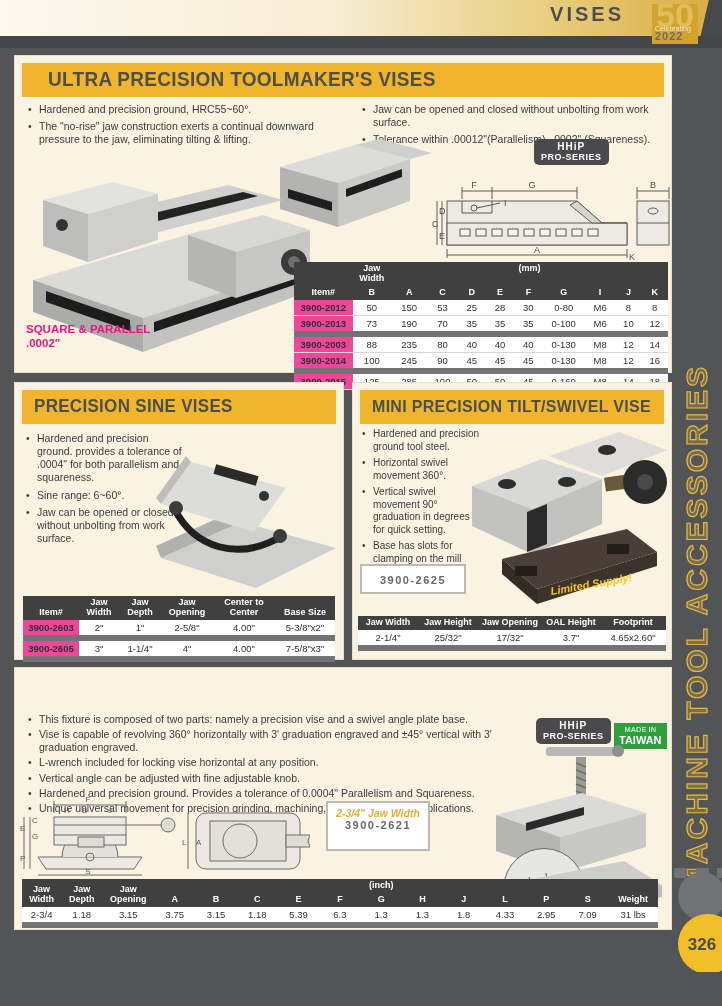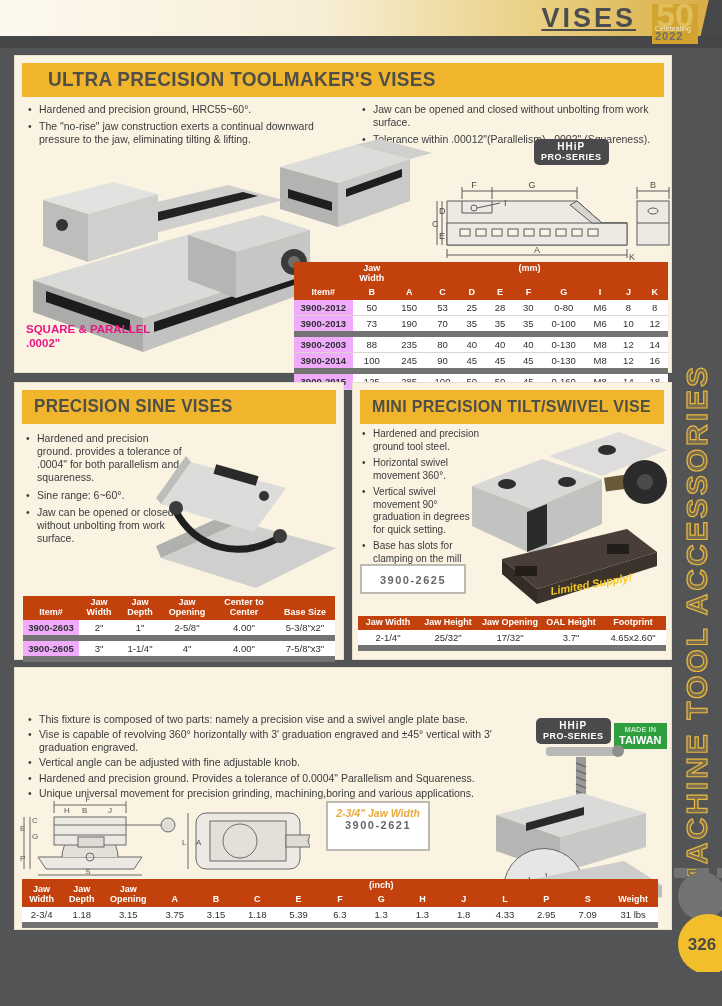--- a/index.html
+++ b/index.html
@@ -1,44 +1,44 @@
 <!DOCTYPE html>
 <html><head>
 <meta charset="utf-8">
 <style>
   html,body{margin:0;padding:0;background:#333;}
   #page{position:relative;width:722px;height:1006px;background:#535456;overflow:hidden;
         font-family:"Liberation Sans",sans-serif;-webkit-font-smoothing:antialiased;}
   
   #topband{position:absolute;left:0;top:0;width:722px;height:36px;
            background:linear-gradient(to right,#fdf9ef 0%,#f7eed6 45%,#e9cf82 75%,#d9ab40 100%);}
-  #vises-title{position:absolute;right:86px;top:3px;font-size:27px;font-weight:800;
-               letter-spacing:3px;color:#4c4d4f;text-decoration:underline;}
+  #vises-title{position:absolute;right:98px;top:3px;font-size:20px;font-weight:800;
+               letter-spacing:3px;color:#4c4d4f;}
   #anniv{position:absolute;right:24px;top:4px;width:46px;height:40px;background:#d2a42f;z-index:5;overflow:hidden;}
   #anniv .big50{position:absolute;left:4px;top:-8px;font-size:34px;font-weight:800;color:#e3c365;opacity:.85;}
   #anniv .cel{position:absolute;left:3px;bottom:12px;font-size:7px;color:#f3ead2;}
   #anniv .yr{position:absolute;left:3px;bottom:2px;font-size:11px;font-weight:800;color:#6e6d66;letter-spacing:1px;}
   #corner{position:absolute;right:0;top:0;width:24px;height:47px;background:#47484a;
           clip-path:polygon(45% 0,100% 0,100% 100%,0 100%);}
   #darkstrip{position:absolute;left:0;top:36px;width:722px;height:12px;background:#454648;}
   
   .panel{position:absolute;background:#fbf3e1;box-shadow:0 0 0 1px #e8e0cc inset;}
   .ybar{position:absolute;left:8px;right:8px;top:8px;height:34px;background:#f0b42d;
         display:flex;align-items:center;}
   .ybar .t{font-weight:800;color:#4e4f47;letter-spacing:.3px;transform:scaleY(1.08);transform-origin:left center;}
   .red{color:#d6262c;}
   .bullets{position:absolute;font-size:10.5px;line-height:1.25;color:#3a3b3e;}
   .bullet{position:relative;padding-left:11px;margin-bottom:4px;}
   .bullet::before{content:"•";position:absolute;left:0;top:0;}
   
   table.spec{border-collapse:collapse;table-layout:fixed;font-size:9.5px;color:#2f3033;background:#fff;}
-  .spec th{background:#c2410c;color:#fff;font-weight:700;font-size:9px;line-height:1.1;
+  .spec th{background:#404040;color:#fff;font-weight:700;font-size:9px;line-height:1.1;
            padding:2px 2px;text-align:center;vertical-align:bottom;}
   .spec td{text-align:center;padding:2px 2px;border-bottom:1px solid #d8d6cf;background:#fff;}
-  .spec td.itemcell{font-weight:700;background:#f0abfc;}
+  .spec td.itemcell{font-weight:700;background:#ec4899;}
   .spec tr.sep td{border-bottom:6px solid #737373;margin-top:12px;}
   .yel{color:#f6d44b;}
   
   .hhip{background:#4a4a4c;border-radius:5px;color:#fff;text-align:center;padding:3px 7px;line-height:1.05;}
   .hhip .b1{font-size:10px;font-weight:800;letter-spacing:1px;}
   .hhip .b2{font-size:9px;font-weight:800;letter-spacing:.5px;}
   .taiwan{background:#2e9e3e;color:#fff;text-align:center;padding:3px 5px;line-height:1.1;}
   .taiwan .m1{font-size:7.5px;font-weight:700;color:#bfe8c4;}
   .taiwan .m2{font-size:11px;font-weight:800;}
   .itembox{position:absolute;background:#fff;border:2px solid #bcbab2;text-align:center;}
@@ -404,20 +404,21 @@
           <td>4.65x2.60"</td>
         </tr>
       </tbody>
     </table>
   </div>
 
   <div class="panel" style="left:14px;top:667px;width:658px;height:263px;">
     <div class="bullets" style="left:14px;top:46px;width:508px;margin-bottom:2px;">
       <div class="bullet" style="margin-bottom:2px;"><span>This fixture is composed of two parts: namely a precision vise and a swivel angle plate base.</span></div>
       <div class="bullet" style="margin-bottom:2px;"><span>Vise is capable of revolving 360° horizontally with 3' graduation engraved and ±45° vertical with 3' graduation engraved.</span></div>
+      <div class="bullet" style="margin-bottom:2px;"><span>L-wrench included for locking vise horizontal at any position.</span></div>
       <div class="bullet" style="margin-bottom:2px;"><span>Vertical angle can be adjusted with fine adjustable knob.</span></div>
       <div class="bullet" style="margin-bottom:2px;"><span>Hardened and precision ground. Provides a tolerance of 0.0004" Parallelism and Squareness.</span></div>
       <div class="bullet" style="margin-bottom:2px;"><span>Unique universal movement for precision grinding, machining,boring and various applications.</span></div>
     </div>
     <div class="hhip" style="position:absolute;left:522px;top:51px;">
       <div class="b1">HHiP</div>
       <div class="b2">PRO-SERIES</div>
     </div>
     <div class="taiwan" style="position:absolute;left:600px;top:56px;">
       <div class="m1">MADE IN</div>

